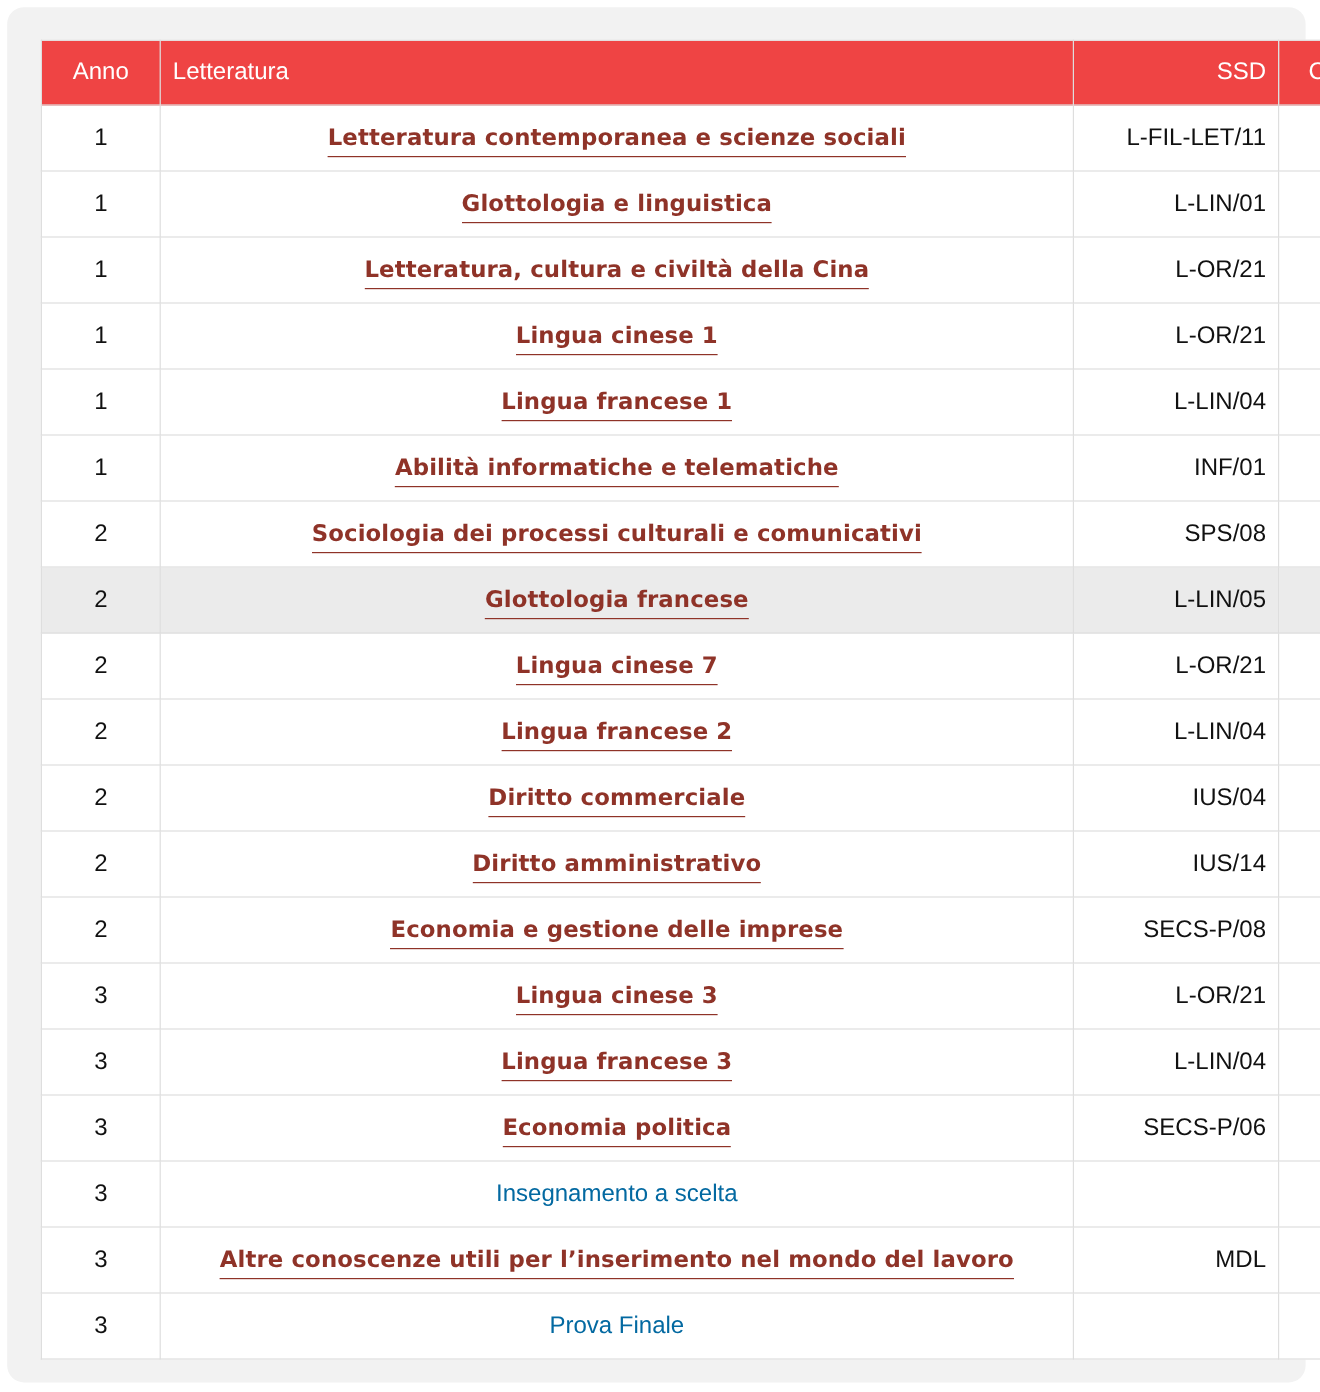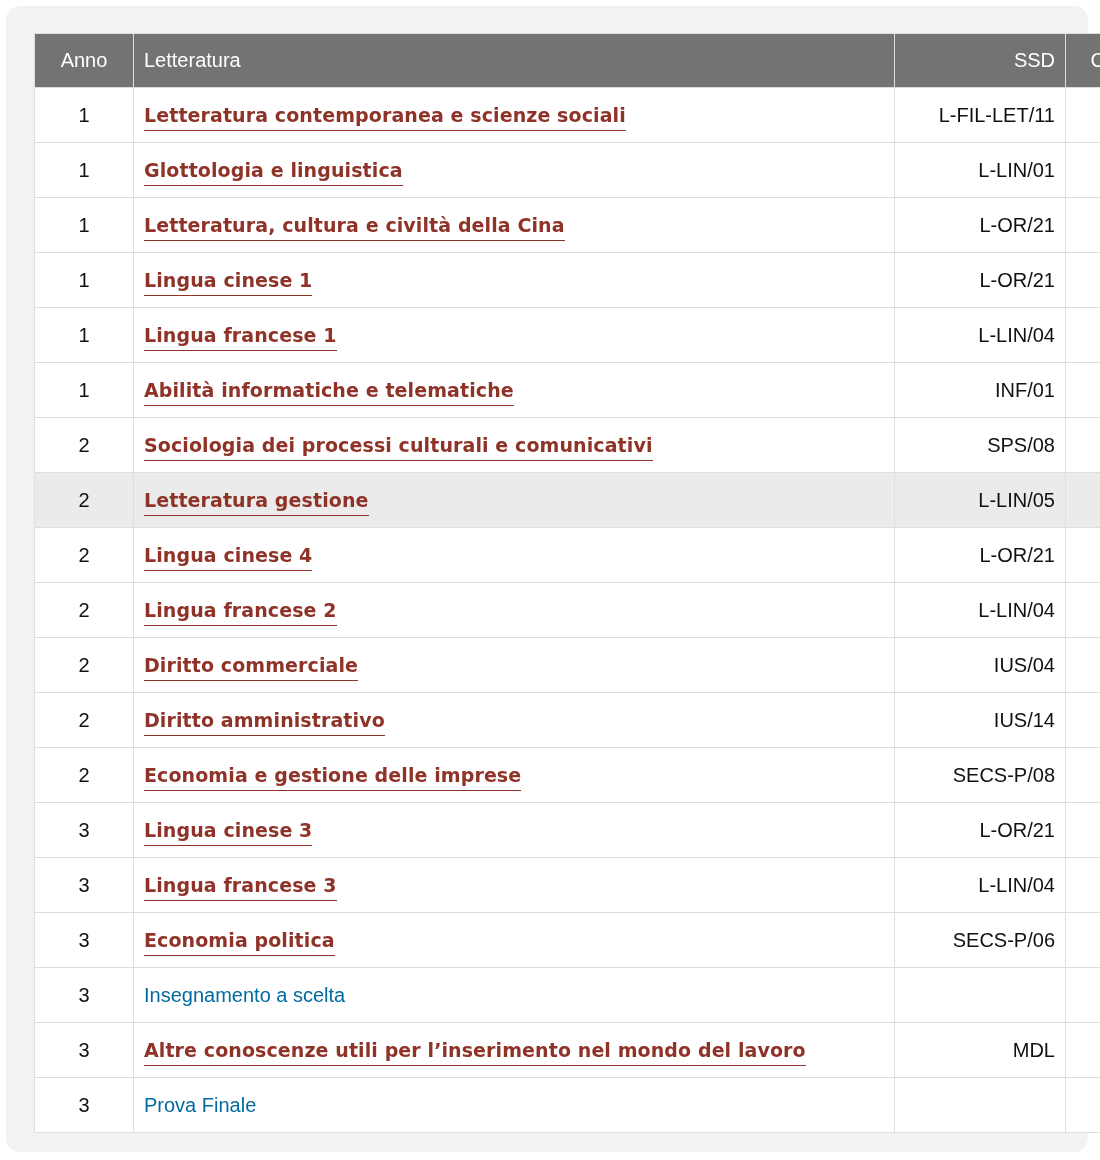--- a/index.html
+++ b/index.html
@@ -6,28 +6,28 @@
   body { width: 1100px; height: 1160px; position: relative; font-family: "Liberation Sans", "DejaVu Sans", sans-serif; }
   .panel {
     position: absolute; left: 6px; top: 6px; width: 1082px; height: 1146px;
     background: #f2f2f2; border-radius: 14px;
   }
   table.plan {
     position: absolute; left: 28px; top: 27px; width: 1039px;
     border-collapse: collapse; background: #ffffff; table-layout: fixed;
   }
   table.plan th {
-    background: #737373; color: #ffffff; font-weight: normal; font-size: 20px;
+    background: #ef4444; color: #ffffff; font-weight: normal; font-size: 20px;
     height: 53px; padding: 0 10px; border: 1px solid #dedede;
   }
   table.plan td {
     height: 54px; font-size: 20px; color: #111111; border: 1px solid #dedede; padding: 0 10px;
   }
   .c-anno { width: 78px; text-align: center; }
-  .c-ins { width: 740px; text-align: left; }
+  .c-ins { width: 740px; text-align: center; }
   .c-ssd { width: 150px; text-align: right; }
   .c-cfu { width: 70px; text-align: center; }
   th.c-ins { text-align: left; }
   tr.hl td { background: #ebebeb; }
   a.course {
     color: #8f3328; font-family: "DejaVu Sans", sans-serif; font-weight: bold; font-size: 19px;
     text-decoration: none; border-bottom: 1.5px solid #8f3328; padding-bottom: 4px;
     letter-spacing: 0.1px;
   }
   span.plain { color: #0369a1; }
@@ -83,27 +83,27 @@
           <td class="c-cfu">3</td>
         </tr>
         <tr>
           <td class="c-anno">2</td>
           <td class="c-ins"><a class="course" href="#">Sociologia dei processi culturali e comunicativi</a></td>
           <td class="c-ssd">SPS/08</td>
           <td class="c-cfu">9</td>
         </tr>
         <tr class="hl">
           <td class="c-anno">2</td>
-          <td class="c-ins"><a class="course" href="#">Letteratura gestione</a></td>
+          <td class="c-ins"><a class="course" href="#">Glottologia francese</a></td>
           <td class="c-ssd">L-LIN/05</td>
           <td class="c-cfu">9</td>
         </tr>
         <tr>
           <td class="c-anno">2</td>
-          <td class="c-ins"><a class="course" href="#">Lingua cinese 4</a></td>
+          <td class="c-ins"><a class="course" href="#">Lingua cinese 7</a></td>
           <td class="c-ssd">L-OR/21</td>
           <td class="c-cfu">12</td>
         </tr>
         <tr>
           <td class="c-anno">2</td>
           <td class="c-ins"><a class="course" href="#">Lingua francese 2</a></td>
           <td class="c-ssd">L-LIN/04</td>
           <td class="c-cfu">9</td>
         </tr>
         <tr>

